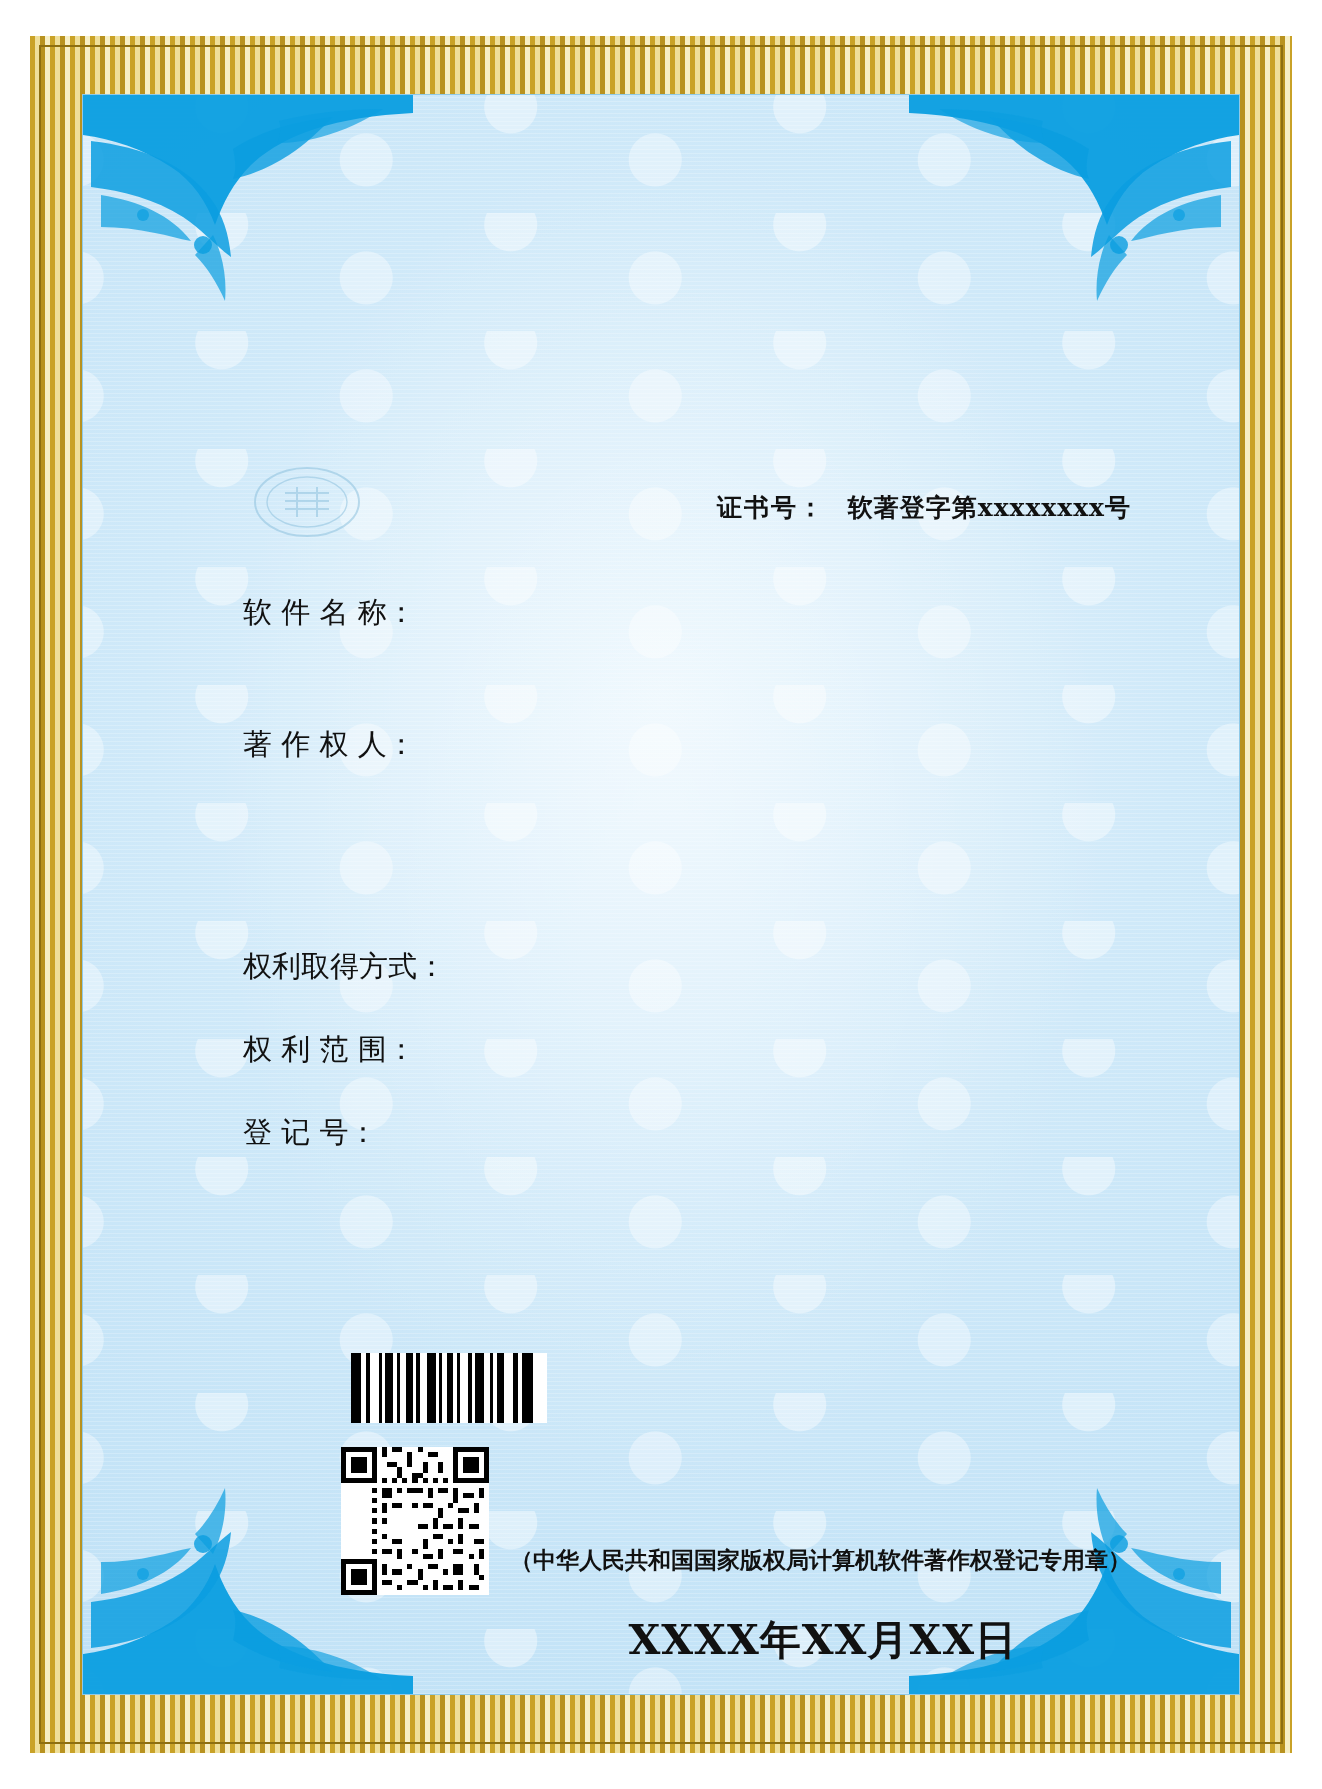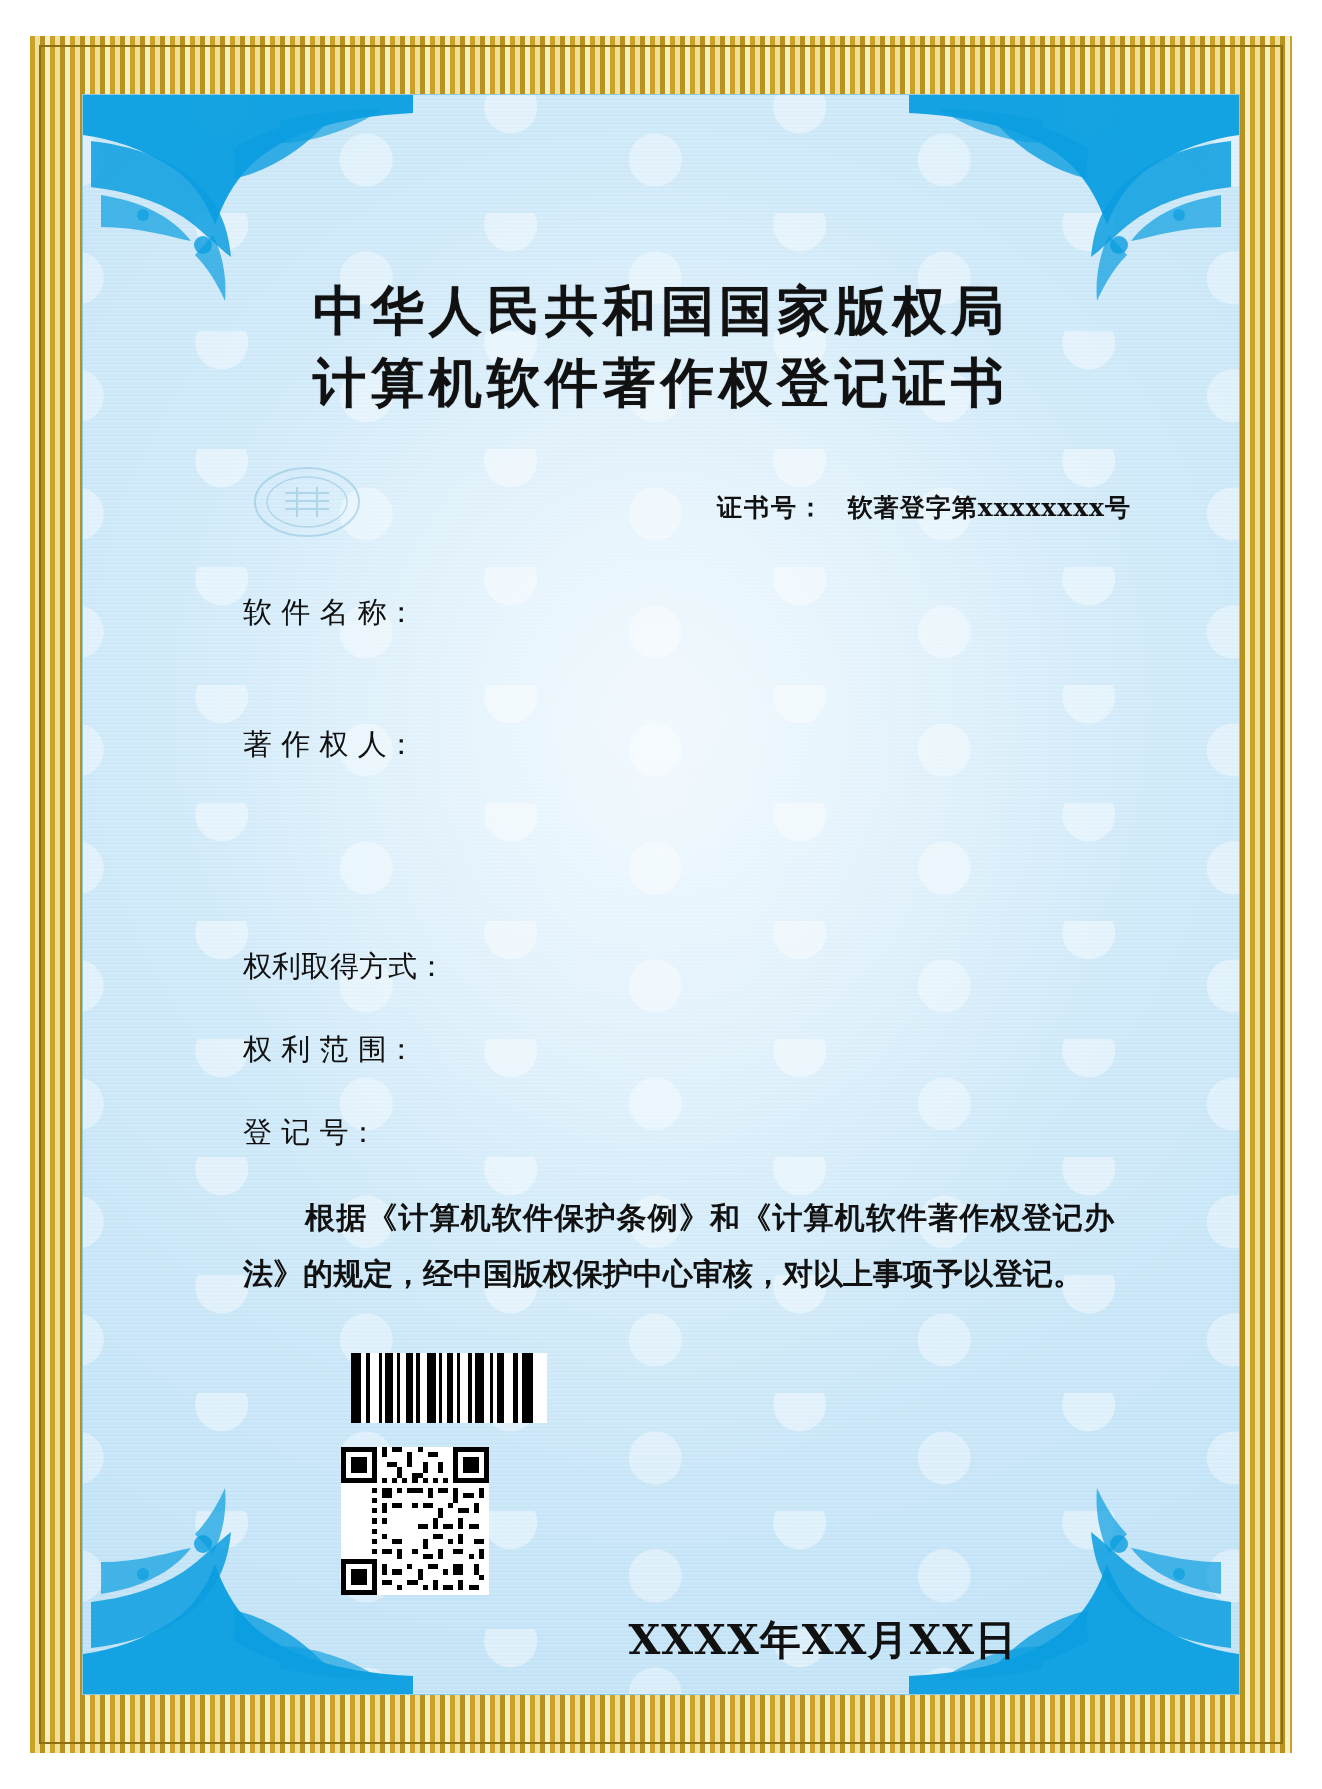--- a/index.html
+++ b/index.html
@@ -308,24 +308,20 @@
             <path d="M196 26 C228 18 262 14 300 14 C282 26 260 36 238 42 C222 46 208 48 194 48 C198 40 198 32 196 26 Z" opacity=".65"></path>
             <circle cx="120" cy="150" r="9" opacity=".8"></circle>
             <circle cx="60" cy="120" r="6" opacity=".7"></circle>
             <path d="M130 140 C140 160 144 184 142 206 C134 188 124 172 112 160 Z" opacity=".7"></path>
           </g>
         </svg>
       </div>
 
       <div class="content">
 
-        <div class="titles">
-          <div class="title-line">中华人民共和国国家版权局</div>
-          <div class="title-line">计算机软件著作权登记证书</div>
-        </div>
 
         <div class="emblem">
           <svg viewBox="0 0 112 78" xmlns="http://www.w3.org/2000/svg">
             <ellipse cx="56" cy="39" rx="52" ry="34" fill="none" stroke="#8fc2de" stroke-width="2"></ellipse>
             <ellipse cx="56" cy="39" rx="40" ry="25" fill="none" stroke="#8fc2de" stroke-width="1.4"></ellipse>
             <path d="M34 30 h44 M34 38 h44 M34 46 h44" stroke="#8fc2de" stroke-width="2" fill="none"></path>
             <path d="M46 24 v30 M66 24 v30" stroke="#8fc2de" stroke-width="2" fill="none"></path>
           </svg>
         </div>
 
@@ -352,21 +348,20 @@
         <div class="field-row f-scope">
           <span class="field-label">权 利 范 围：</span>
           <span class="field-value"></span>
         </div>
 
         <div class="field-row f-regno">
           <span class="field-label">登  记  号：</span>
           <span class="field-value"></span>
         </div>
 
-        <div class="statement">根据《计算机软件保护条例》和《计算机软件著作权登记办法》的规定，经中国版权保护中心审核，对以上事项予以登记。</div>
 
         <div class="barcode">
           <div class="bar" style="width:10px"></div>
           <div class="gap" style="width:5px"></div>
           <div class="bar" style="width:4px"></div>
           <div class="gap" style="width:9px"></div>
           <div class="bar" style="width:3px"></div>
           <div class="gap" style="width:3px"></div>
           <div class="bar" style="width:8px"></div>
           <div class="gap" style="width:4px"></div>
@@ -501,18 +496,19 @@
               <rect x="18" y="26" width="1" height="2"></rect>
                 <rect x="20" y="27" width="2" height="1"></rect>
               <rect x="23" y="26" width="1" height="2"></rect>
                 <rect x="25" y="27" width="2" height="1"></rect>
               <rect x="27" y="25" width="1" height="1"></rect>
             </g>
             <rect x="9" y="12" width="6" height="6" fill="#ffffff"></rect>
           </svg>
         </div>
 
+        <div class="seal-note">（中华人民共和国国家版权局计算机软件著作权登记专用章）</div>
         <div class="issue-date">XXXX年XX月XX日</div>
 
       </div>
     </div>
   </div>
 </div>
 
 </body></html>

